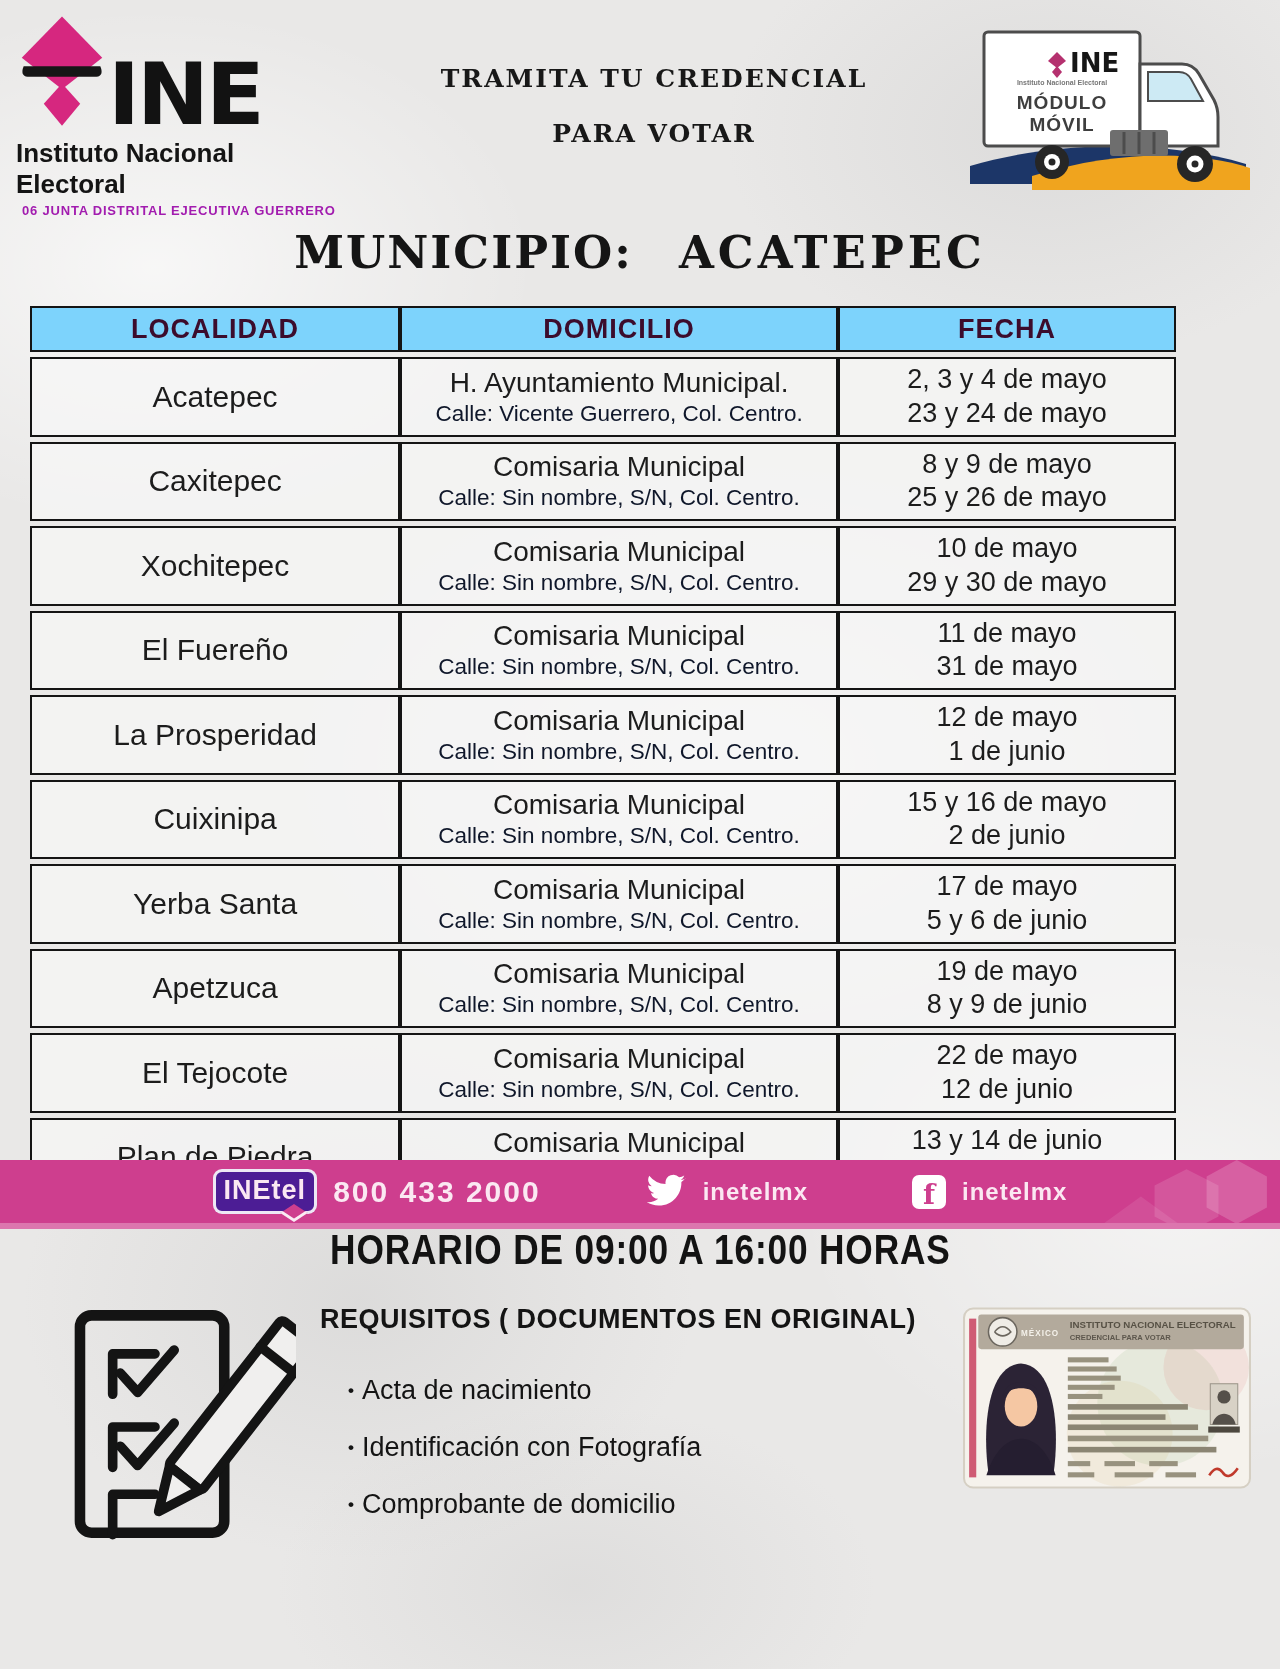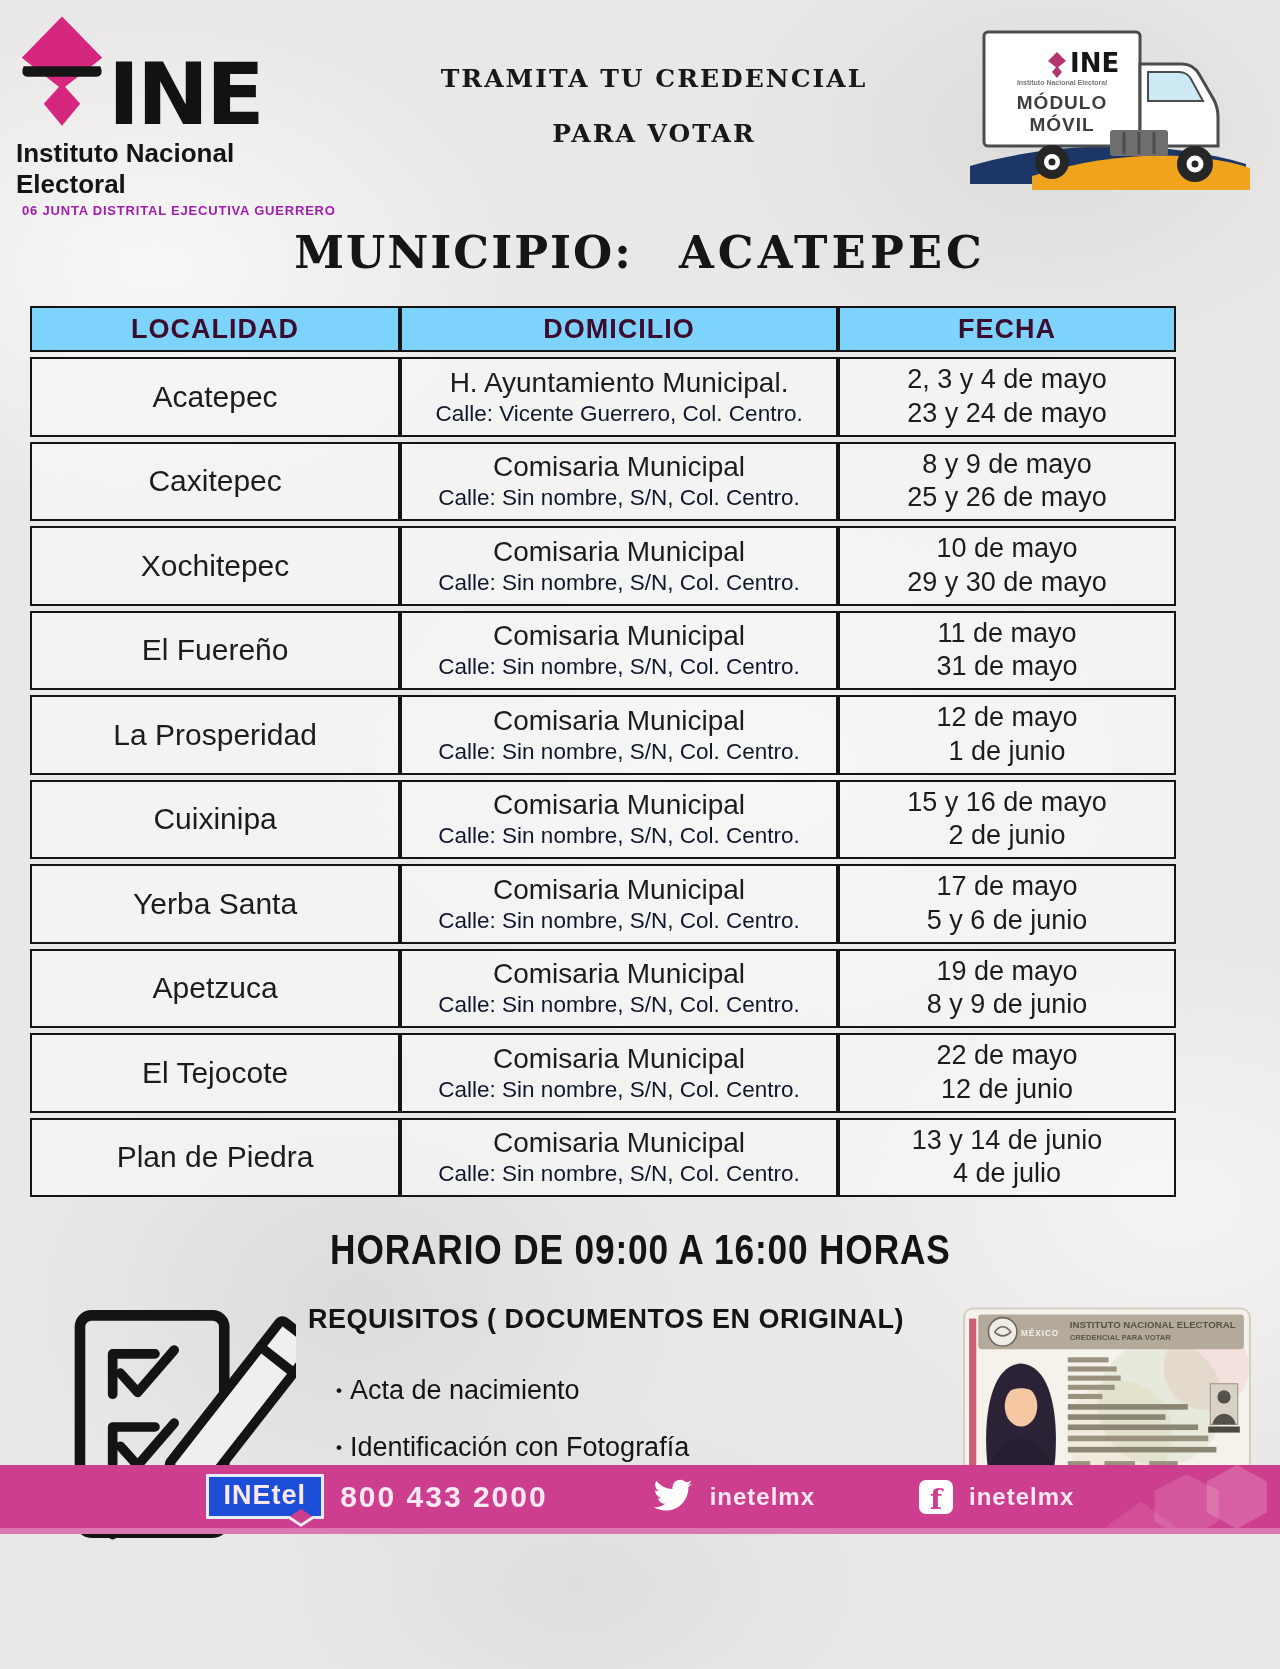--- a/index.html
+++ b/index.html
@@ -10,21 +10,21 @@
     overflow:hidden;
     background:
       radial-gradient(ellipse 620px 420px at 12% 16%, rgba(255,255,255,.65), transparent 62%),
       radial-gradient(ellipse 540px 380px at 82% 8%,  rgba(188,188,188,.28), transparent 60%),
       radial-gradient(ellipse 760px 520px at 58% 46%, rgba(255,255,255,.55), transparent 60%),
       radial-gradient(ellipse 560px 430px at 28% 78%, rgba(183,183,183,.26), transparent 60%),
       radial-gradient(ellipse 640px 460px at 92% 72%, rgba(255,255,255,.5),  transparent 60%),
       radial-gradient(ellipse 500px 300px at 45% 95%, rgba(185,185,185,.22), transparent 60%),
       #e9e8e7;
   }
-  .page{ position:relative; width:1280px; height:1534px; }
+  .page{ position:relative; width:1280px; height:1229px; }
 
   
   .top{ display:flex; align-items:flex-start; padding:12px 26px 0 16px; }
   .brand{ width:330px; flex:none; }
   .brand-row{ display:flex; align-items:flex-end; }
   .brand-ine{
     font-family:"DejaVu Sans", sans-serif; font-weight:900;
     font-size:86px; line-height:.92; letter-spacing:-3px; color:#121212;
   }
   .brand-inst{ font-weight:bold; font-size:26px; margin-top:4px; color:#141414; }
@@ -66,42 +66,42 @@
   .fec1,.fec2{ font-size:27px; color:#1c1c1c; line-height:1.25; }
 
   
   .horario{ text-align:center; margin-top:24px; }
   .horario span{
     display:inline-block; transform:scaleX(.84); transform-origin:center;
     font-size:42px; font-weight:800; letter-spacing:1px; color:#131313;
   }
 
   
-  .requisitos{ display:flex; align-items:flex-start; padding:26px 28px 0 64px; gap:12px; }
+  .requisitos{ display:flex; align-items:flex-start; padding:26px 28px 0 64px; gap:24px; }
   .check-icon{ flex:none; }
   .req-col{ flex:1; padding-top:4px; }
   .req-title{ font-size:27px; font-weight:bold; letter-spacing:.5px; color:#141414; }
   .req-list{ margin-top:40px; margin-left:28px; }
   .req-item{ display:flex; align-items:center; margin-bottom:26px; }
   .req-bullet{ font-size:17px; font-weight:bold; margin-right:8px; color:#141414; }
   .req-text{ font-size:27px; font-weight:normal; color:#141414; }
   .card-wrap{ flex:none; width:290px; margin-top:6px; }
 
   
   .bar{
     position:absolute; left:0; bottom:0; width:1280px; height:69px;
     background:#ce3e8e; border-bottom:6px solid #dc76ae;
     display:flex; align-items:center; justify-content:center; gap:104px;
     overflow:hidden;
   }
   .bar-deco{ position:absolute; right:0; top:0; height:100%; opacity:.9; pointer-events:none; }
   .foot-group{ display:flex; align-items:center; gap:16px; position:relative; }
   .bubble{
-    position:relative; border:3px solid rgba(255,255,255,.9); border-radius:1px;
-    padding:3px 15px 5px; background:#1d4ed8;
+    position:relative; border:3px solid rgba(255,255,255,.9); border-radius:9px;
+    padding:3px 8px 5px; background:#4c1d95;
     color:#fbe8f2; font-weight:bold; font-size:27px; letter-spacing:1px;
   }
   .bubble:after{
     content:""; position:absolute; right:12px; bottom:-10px; width:13px; height:13px;
     background:#ce3e8e; border-right:3px solid rgba(255,255,255,.9);
     border-bottom:3px solid rgba(255,255,255,.9); transform:rotate(45deg) skew(-12deg,-12deg);
   }
   .phone{ color:#fbe8f2; font-weight:bold; font-size:30px; letter-spacing:2px; }
   .handle{ color:#fbe8f2; font-weight:bold; font-size:24px; letter-spacing:1px; }
   .fb-badge{

